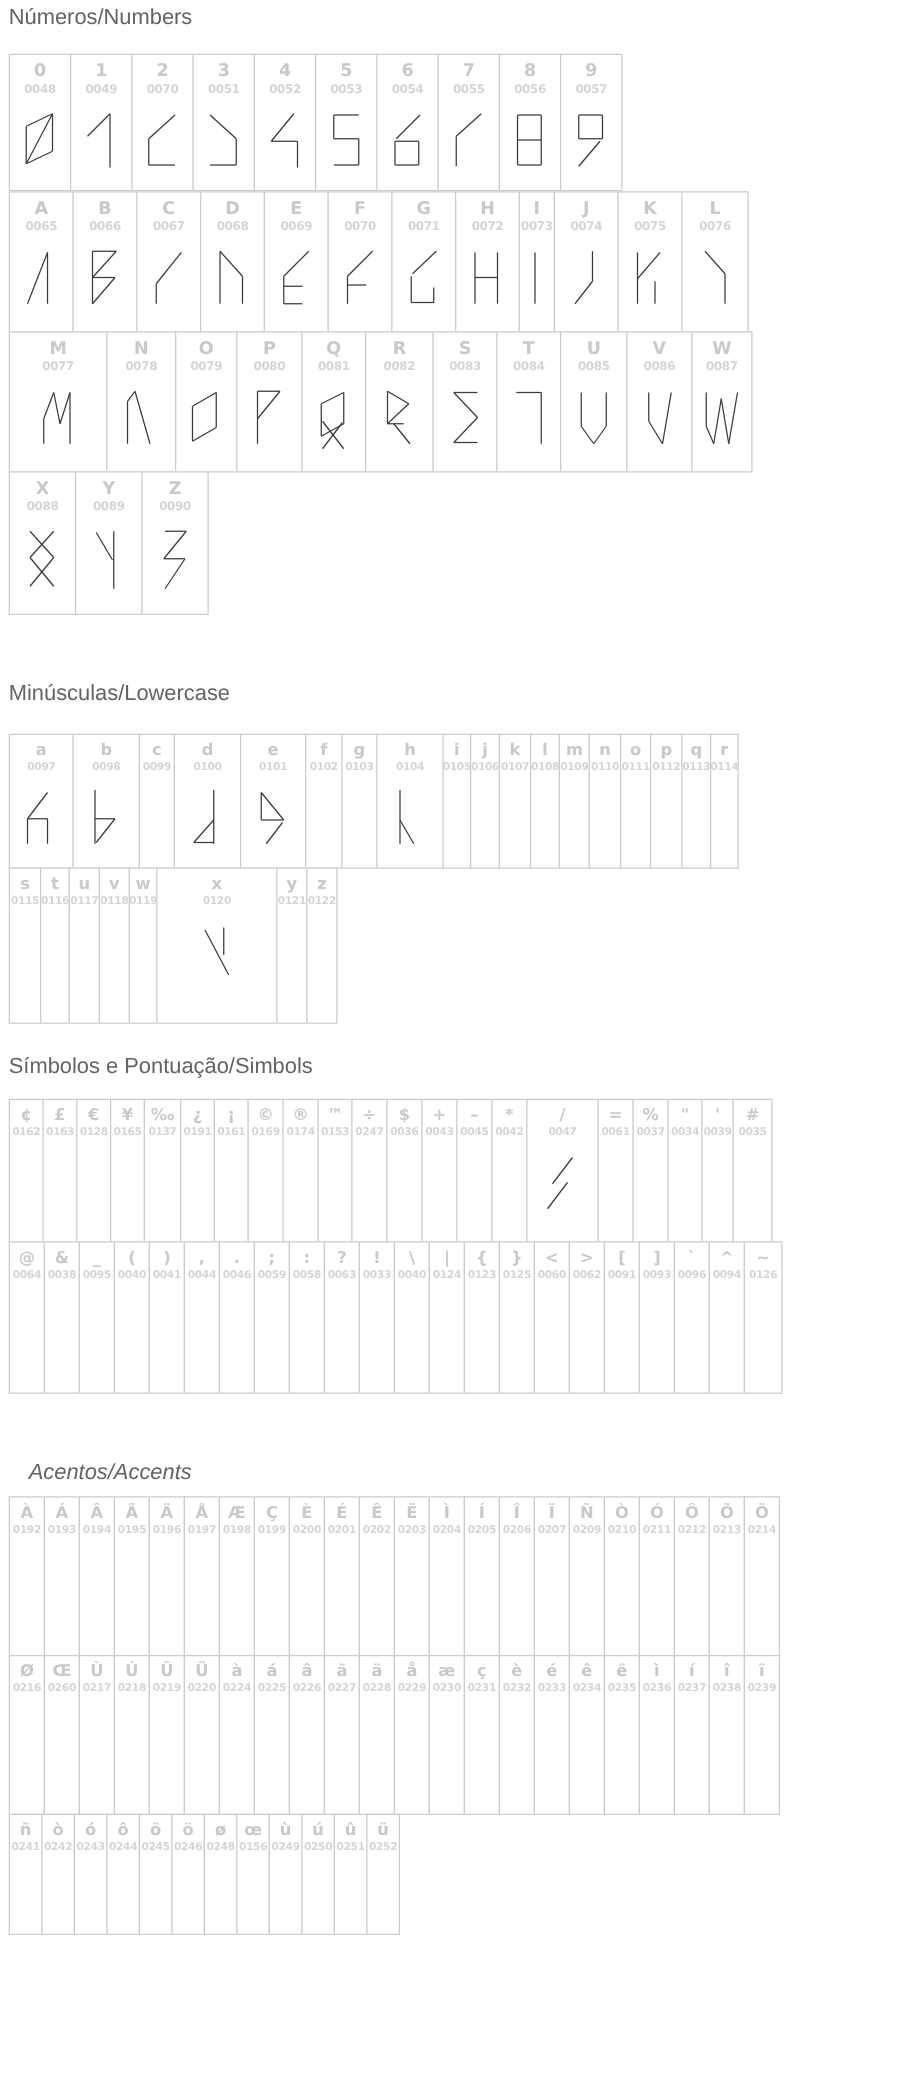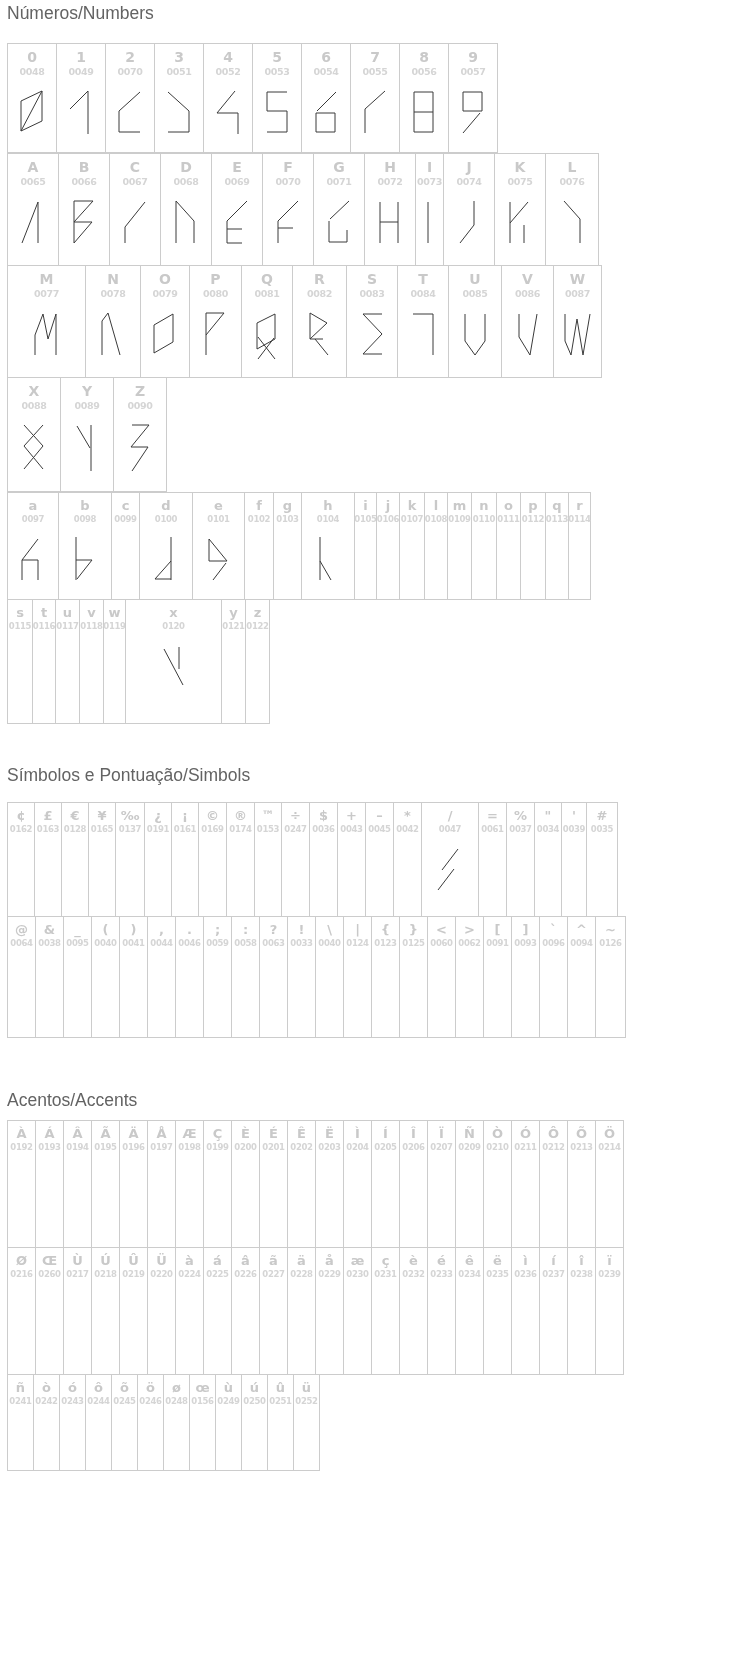--- a/index.html
+++ b/index.html
@@ -8,22 +8,22 @@
     font-family:"Liberation Sans",sans-serif;
   }
   main{padding-left:7px;}
   .section-title{
     font-size:17.5px;font-weight:400;color:#636363;line-height:21px;margin:0;
     font-family:"Liberation Sans",sans-serif;
   }
   .s-numbers  .section-title{margin:3px 0 19px 0;}
   .s-upcase   .section-title{margin:57px 0 21px 0;}
   .s-lowercase .section-title{margin:52px 0 22px 0;}
-  .s-symbols  .section-title{margin:41px 0 16px 0;}
-  .s-accents  .section-title{margin:52px 0 9px 0;}
+  .s-symbols  .section-title{margin:23px 0 16px 0;}
+  .s-accents  .section-title{margin:52px 0 9px 16px;font-style:italic;}
   .row{display:flex;}
   .row + .row{margin-top:-1px;}
   .cell{
     box-sizing:border-box;flex:none;background:#fff;
     border:1px solid #cccccc;margin-left:-1px;
     display:flex;flex-direction:column;align-items:center;
     padding-top:5px;overflow:visible;
   }
   .cell:first-child{margin-left:0;}
   .char{
@@ -392,20 +392,21 @@
           <svg viewBox="0 0 32 52" width="32" height="52" class="glyph">
             <line x1="8" y1="4" x2="25" y2="4" stroke="#3a3a3a" stroke-width="1" fill="none"></line>
             <line x1="25" y1="4" x2="7" y2="26" stroke="#3a3a3a" stroke-width="1" fill="none"></line>
             <line x1="7" y1="26" x2="24" y2="26" stroke="#3a3a3a" stroke-width="1" fill="none"></line>
             <line x1="24" y1="26" x2="8" y2="50" stroke="#3a3a3a" stroke-width="1" fill="none"></line>
           </svg>
         </div>
       </div>
     </section>
     <section class="s-lowercase">
+      <h2 class="section-title">Minúsculas/Lowercase</h2>
       <div class="row" style="height: 108px;">
         <div class="cell" style="width: 52px;">
           <div class="char">a</div>
           <div class="code">0097</div>
           <svg viewBox="0 0 32 52" width="32" height="52" class="glyph">
             <line x1="5" y1="26" x2="21" y2="5" stroke="#3a3a3a" stroke-width="1" fill="none"></line>
             <line x1="5" y1="26" x2="21" y2="26" stroke="#3a3a3a" stroke-width="1" fill="none"></line>
             <line x1="5" y1="26" x2="5" y2="46" stroke="#3a3a3a" stroke-width="1" fill="none"></line>
             <line x1="21" y1="26" x2="21" y2="46" stroke="#3a3a3a" stroke-width="1" fill="none"></line>
           </svg>

